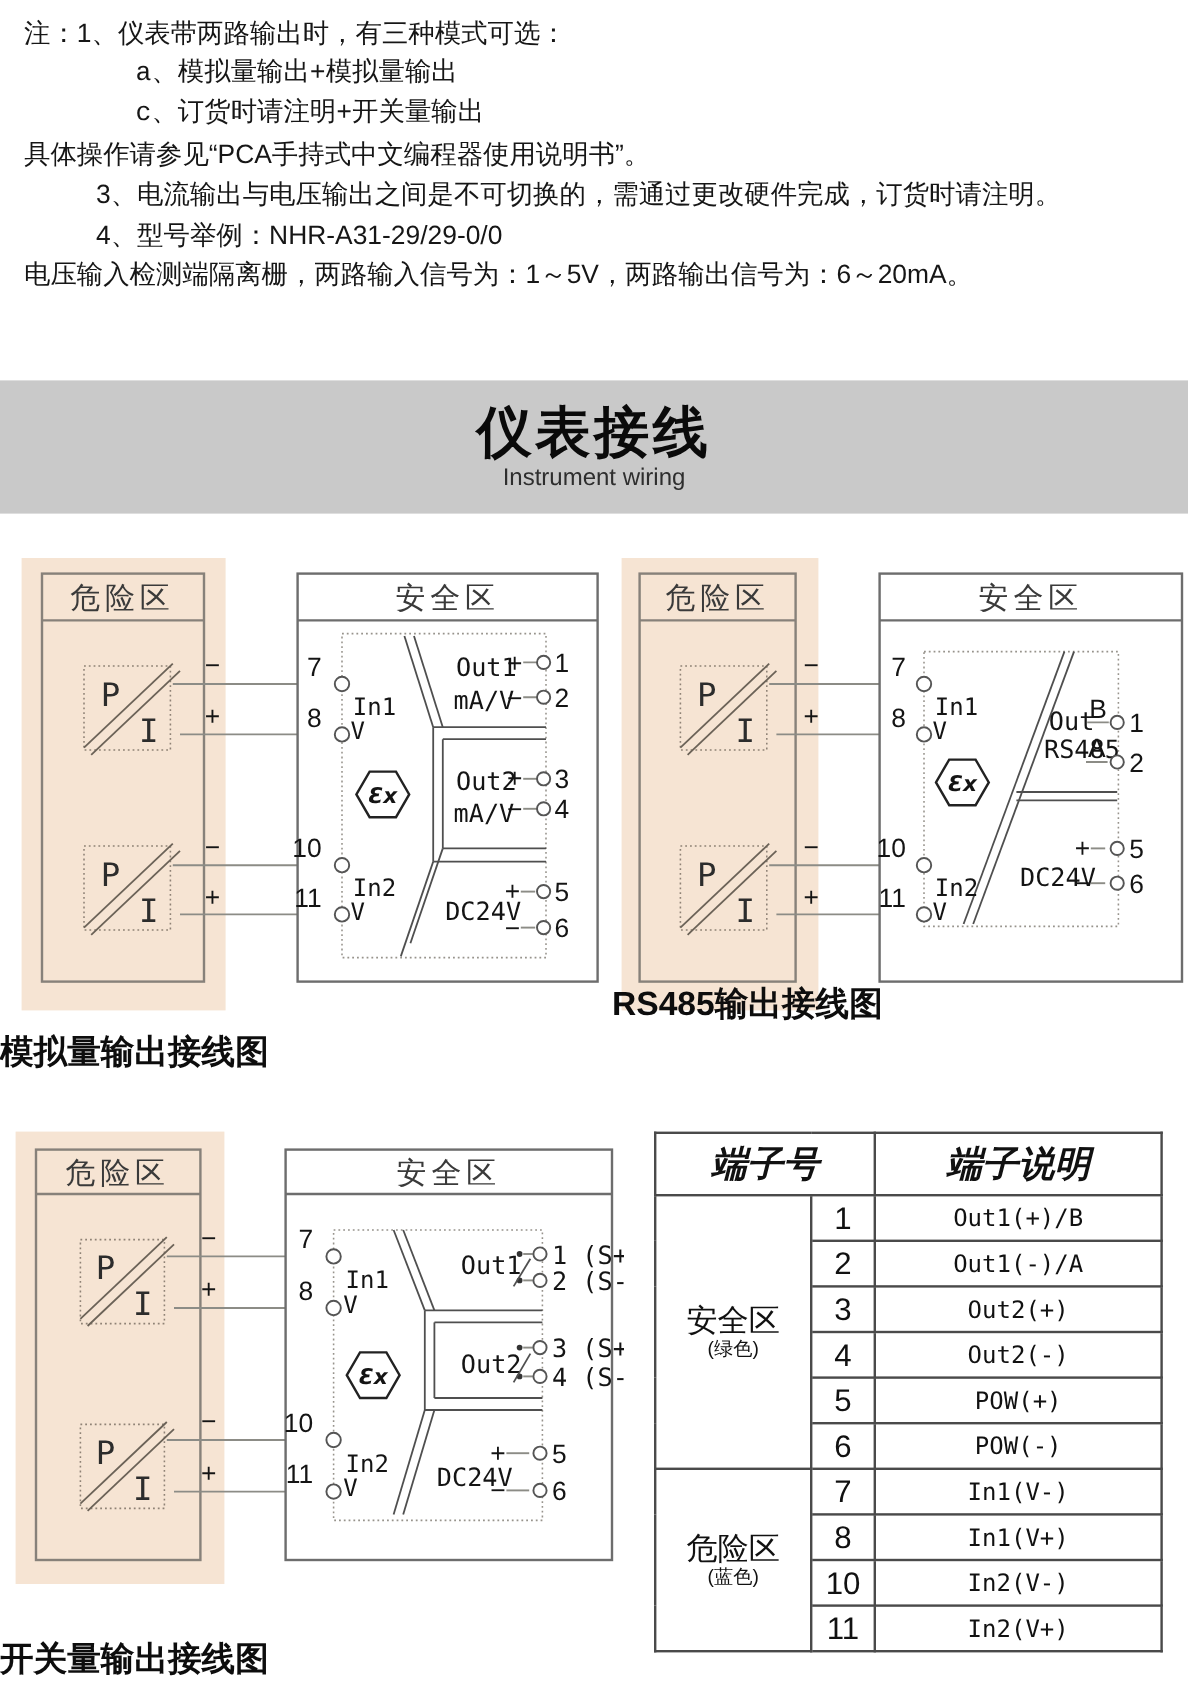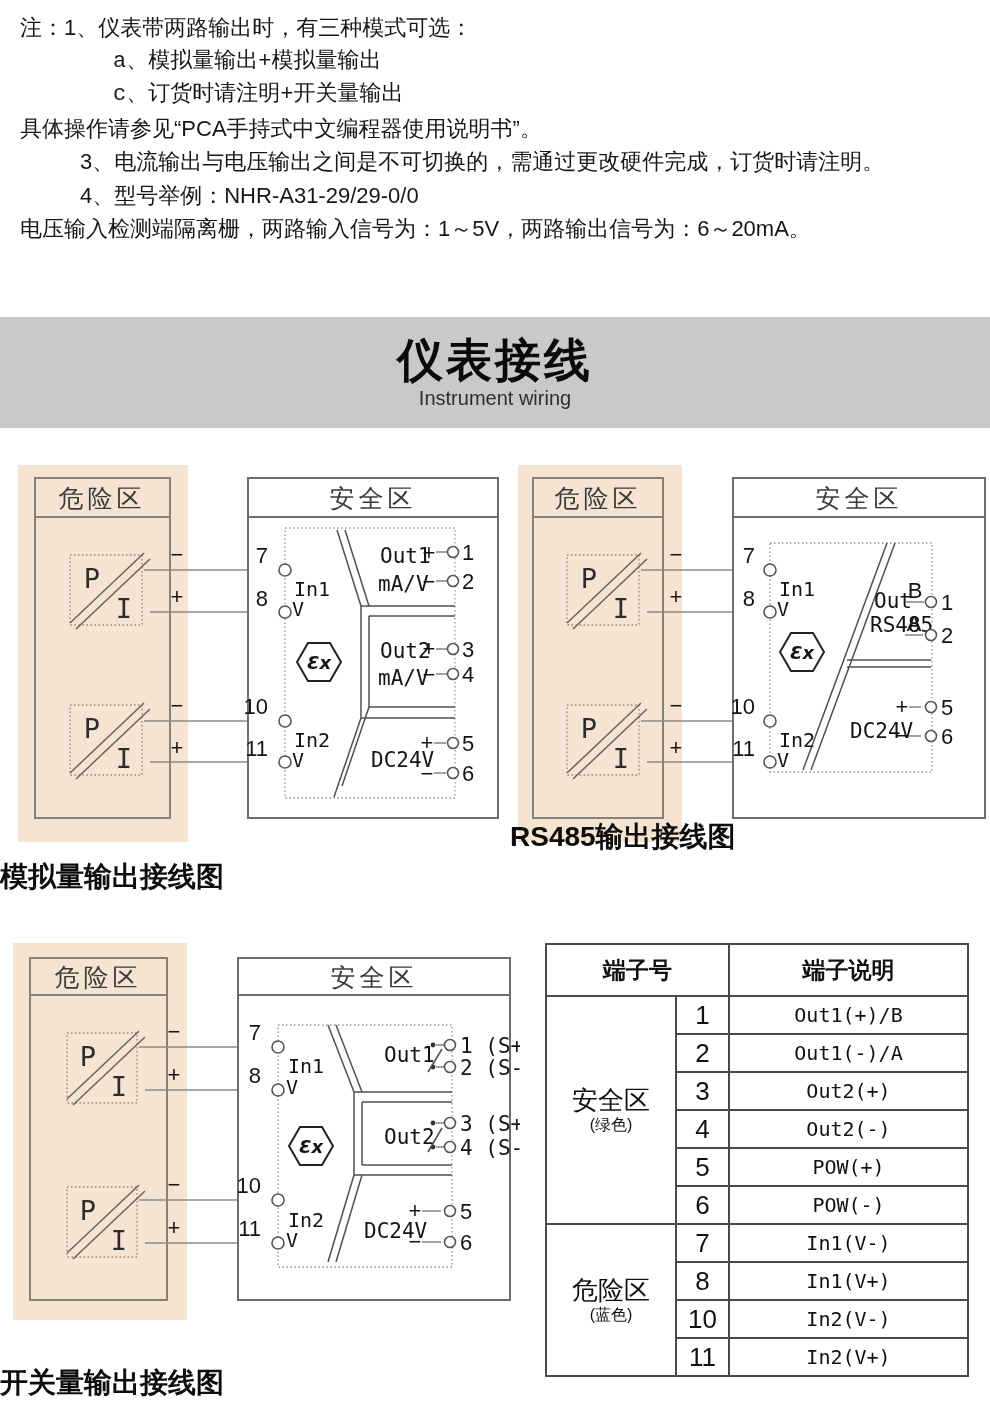--- a/index.html
+++ b/index.html
@@ -47,21 +47,21 @@
 
   
   .caption{position:absolute;font-size:28px;font-weight:600;text-align:left;color:#0d0d0d;}
   #cap1{top:858px;left:0;width:510px;}
   #cap2{top:818px;left:510px;width:480px;}
   #cap3{top:1328px;left:0;width:520px;margin-top:36px;}
 
   
   .tbl{position:absolute;left:545px;top:943px;width:422px;border-collapse:collapse;table-layout:fixed;}
   .tbl th,.tbl td{border:2px solid #4a4a4a;padding:0;text-align:center;vertical-align:middle;color:#111;}
-  .tbl th{height:50px;font-size:23px;font-weight:600;}
+  .tbl th{height:50px;font-size:30px;font-weight:600;font-style:italic;}
   .tbl td{height:36px;}
   .no-cell{font-size:26px;}
   .desc-cell{font-family:"DejaVu Sans Mono",monospace;font-size:20px;}
   .group-cell{font-size:26px;line-height:1.12;}
   .group-sub{font-size:16px;display:block;}
 </style>
 </head>
 <body>
 
 <div class="page">

